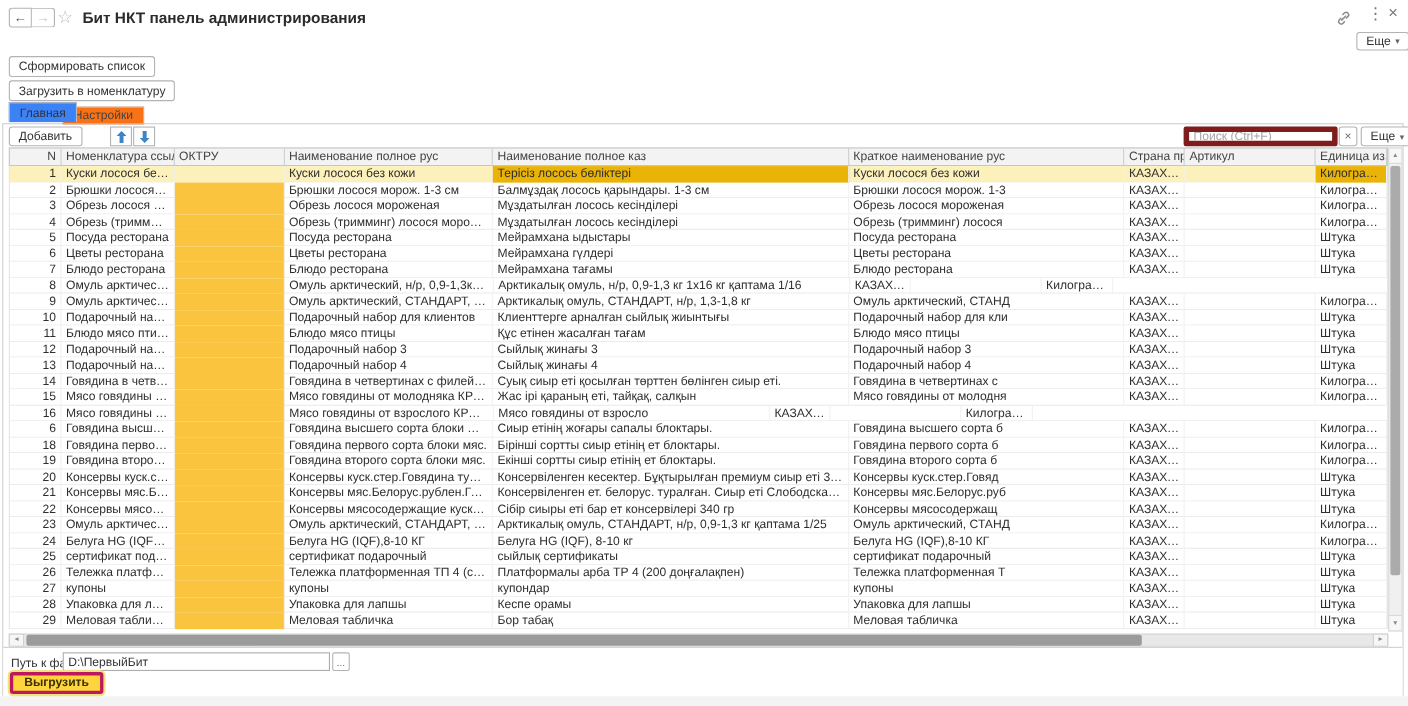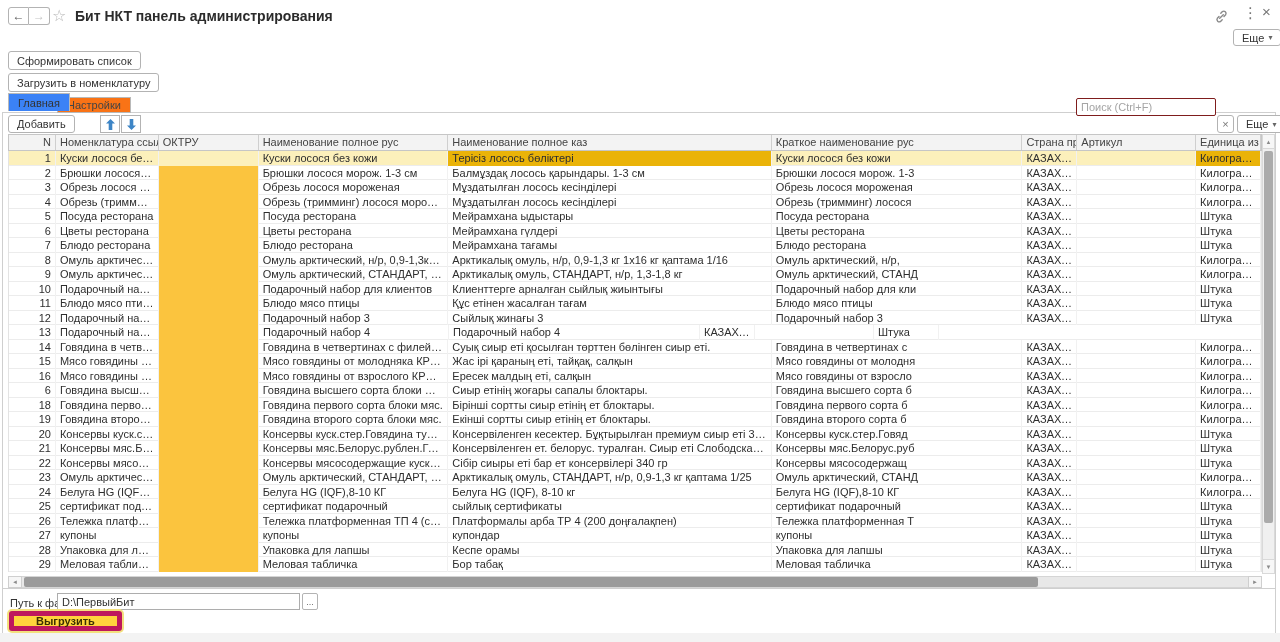--- a/index.html
+++ b/index.html
@@ -25,22 +25,22 @@
        display:inline-flex;align-items:center;cursor:pointer}
   .tab.active{left:8px;top:93px;height:18px;background:#3b82f6;border-bottom:none;z-index:5}
   .tab.inactive{left:57px;top:97px;height:16px;background:#f97316;color:#444}
   
   .frame{left:2px;top:112px;width:1274px;height:521px;box-sizing:border-box;
          border:1px solid #cfcfcf;background:#fff}
   .bottomstrip{left:0;top:633px;width:1280px;height:9px;background:#f3f3f3}
   
   .arrowbtn{width:20px;height:18px;box-sizing:border-box;border:1px solid #b3b3b3;background:#fff;
             display:flex;align-items:center;justify-content:center;cursor:pointer}
-  .search{left:1076px;top:98px;width:140px;height:18px;box-sizing:border-box;
-          border:1px solid #7f1d1d;border-radius:2px;font-size:11px;padding:0 4px;color:#333}
+  .search{left:1076px;top:115px;width:140px;height:18px;box-sizing:border-box;
+          border:5px solid #7f1d1d;border-radius:2px;font-size:11px;padding:0 4px;color:#333}
   .search::placeholder{color:#a5a5a5}
   
   .grid{left:8px;top:134px;width:1267px;height:454px}
   .ghead{display:flex;width:1254px;height:17px;box-sizing:border-box;background:#f3f3f3;
          border:1px solid #c6c6c6}
   .hc{box-sizing:border-box;height:15px;padding:0 4px;border-right:1px solid #cfcfcf;
       font-size:11px;line-height:15px;color:#444;white-space:nowrap;overflow:hidden;cursor:pointer}
   .gbody{width:1254px;box-sizing:border-box;border-left:1px solid #e3e3e3;border-right:1px solid #e3e3e3}
   .row{display:flex;height:14.5px;background:#fff;box-shadow:inset 0 -1px #ececec;cursor:pointer}
   .cell{box-sizing:border-box;padding:0 4px;font-size:11px;line-height:14px;color:#2e2e2e;
@@ -65,22 +65,22 @@
          background:#f6f6f6;color:#8a8a8a;font-size:6px;display:flex;align-items:center;justify-content:center}
   .hthumb{left:16px;top:443px;width:1014px;height:10px;background:#9b9b9b;border-radius:2px}
   .hright{left:1240px;top:442px;width:14px;height:12px;box-sizing:border-box;border:1px solid #cfcfcf;
           background:#f6f6f6;color:#8a8a8a;font-size:6px;display:flex;align-items:center;justify-content:center}
   
   .footer{left:3px;top:588px;width:1272px;height:44px;border-top:1px solid #cfcfcf;background:#fff}
   .pathlabel{left:10px;top:597px;font-size:11px;color:#333}
   .pathinput{left:57px;top:593px;width:243px;height:17px;box-sizing:border-box;border:1px solid #adadad;
              font-size:11px;padding:0 4px;color:#333}
   .browse{left:302px;top:593px;width:16px;height:17px;padding:0;font-size:9px;color:#666;border-radius:2px}
-  .export{left:9px;top:611px;height:20px;background:#ffd43c;border:5px solid #be185d;border-radius:3px;
-          font-weight:bold;color:#3a3000;box-shadow:0 0 0 2px #f3e07e;padding:0 22px}
+  .export{left:9px;top:611px;height:20px;background:#ffd43c;border:3px solid #be185d;border-radius:3px;
+          font-weight:bold;color:#3a3000;box-shadow:0 0 0 2px #f3e07e;padding:0 10px}
   svg{display:block}
 </style>
 </head>
 <body>
 
 <div class="abs navgrp">
   <div class="navbtn first" style="color:#555">←</div>
   <div class="navbtn last" style="color:#c4c4c4">→</div>
 </div>
 <div class="abs star">☆</div>
@@ -216,21 +216,20 @@
     <div class="cell w6 c-country">КАЗАХСТАН</div>
     <div class="cell w7 c-art"></div>
     <div class="cell w8 unit c-unit">Штука</div>
   </div>
       <div class="row">
     <div class="cell w0 c-n">8</div>
     <div class="cell w1 c-ref">Омуль арктический, н/р, 0,9-1,3кг 1х16 кг упа</div>
     <div class="cell w2 okt c-okt"></div>
     <div class="cell w3 c-ru">Омуль арктический, н/р, 0,9-1,3кг 1х16 кг упаковка 1/16</div>
     <div class="cell w4 kz c-kz">Арктикалық омуль, н/р, 0,9-1,3 кг 1х16 кг қаптама 1/16</div>
-    <div class="cell w5 c-short">Омуль арктический, н/р,</div>
     <div class="cell w6 c-country">КАЗАХСТАН</div>
     <div class="cell w7 c-art"></div>
     <div class="cell w8 unit c-unit">Килограмм</div>
   </div>
       <div class="row">
     <div class="cell w0 c-n">9</div>
     <div class="cell w1 c-ref">Омуль арктический, СТАНДАРТ, н/р, 1,3-1,8кг</div>
     <div class="cell w2 okt c-okt"></div>
     <div class="cell w3 c-ru">Омуль арктический, СТАНДАРТ, н/р, 1,3-1,8кг</div>
     <div class="cell w4 kz c-kz">Арктикалық омуль, СТАНДАРТ, н/р, 1,3-1,8 кг</div>
@@ -270,20 +269,21 @@
     <div class="cell w5 c-short">Подарочный набор 3</div>
     <div class="cell w6 c-country">КАЗАХСТАН</div>
     <div class="cell w7 c-art"></div>
     <div class="cell w8 unit c-unit">Штука</div>
   </div>
       <div class="row">
     <div class="cell w0 c-n">13</div>
     <div class="cell w1 c-ref">Подарочный набор 4</div>
     <div class="cell w2 okt c-okt"></div>
     <div class="cell w3 c-ru">Подарочный набор 4</div>
+    <div class="cell w4 kz c-kz">Сыйлық жинағы 4</div>
     <div class="cell w5 c-short">Подарочный набор 4</div>
     <div class="cell w6 c-country">КАЗАХСТАН</div>
     <div class="cell w7 c-art"></div>
     <div class="cell w8 unit c-unit">Штука</div>
   </div>
       <div class="row">
     <div class="cell w0 c-n">14</div>
     <div class="cell w1 c-ref">Говядина в четвертинах с филейной вырезкой</div>
     <div class="cell w2 okt c-okt"></div>
     <div class="cell w3 c-ru">Говядина в четвертинах с филейной вырезкой</div>
@@ -302,21 +302,20 @@
     <div class="cell w5 c-short">Мясо говядины от молодня</div>
     <div class="cell w6 c-country">КАЗАХСТАН</div>
     <div class="cell w7 c-art"></div>
     <div class="cell w8 unit c-unit">Килограмм</div>
   </div>
       <div class="row">
     <div class="cell w0 c-n">16</div>
     <div class="cell w1 c-ref">Мясо говядины от взрослого КРС, охл</div>
     <div class="cell w2 okt c-okt"></div>
     <div class="cell w3 c-ru">Мясо говядины от взрослого КРС, охл</div>
-    <div class="cell w4 kz c-kz">Ересек малдың еті, салқын</div>
     <div class="cell w5 c-short">Мясо говядины от взросло</div>
     <div class="cell w6 c-country">КАЗАХСТАН</div>
     <div class="cell w7 c-art"></div>
     <div class="cell w8 unit c-unit">Килограмм</div>
   </div>
       <div class="row">
     <div class="cell w0 c-n">6</div>
     <div class="cell w1 c-ref">Говядина высшего сорта блоки мяс.</div>
     <div class="cell w2 okt c-okt"></div>
     <div class="cell w3 c-ru">Говядина высшего сорта блоки мяс.</div>

